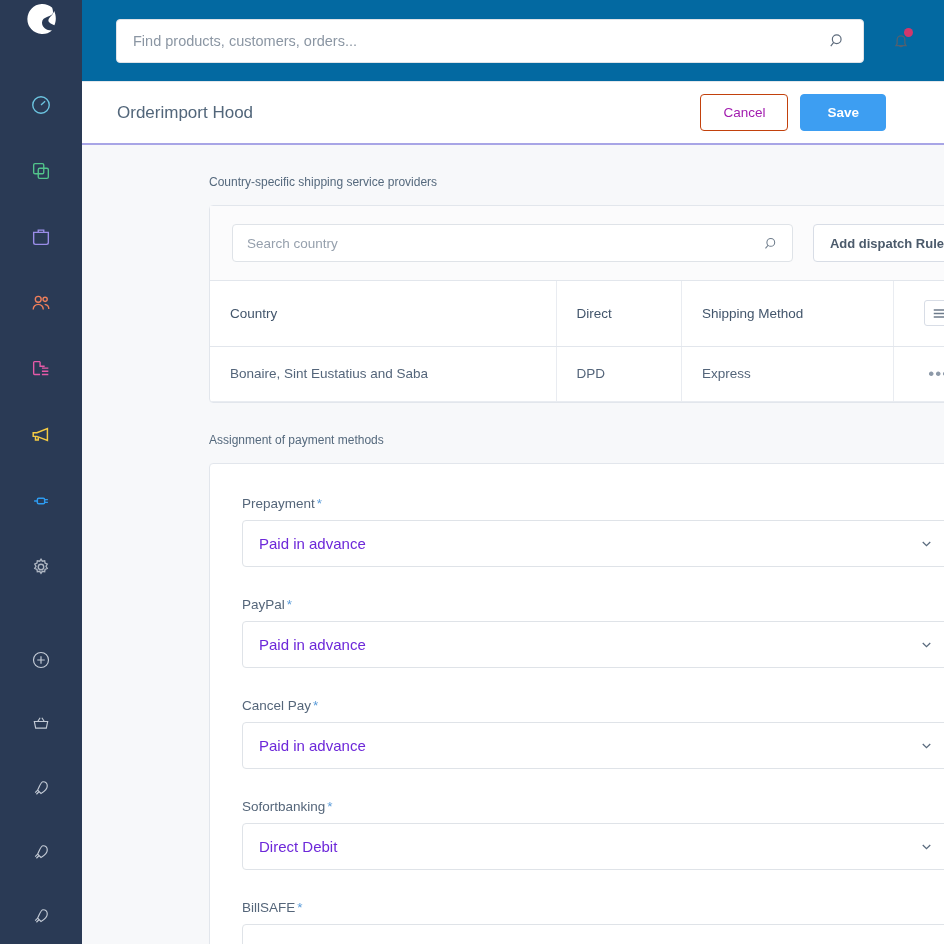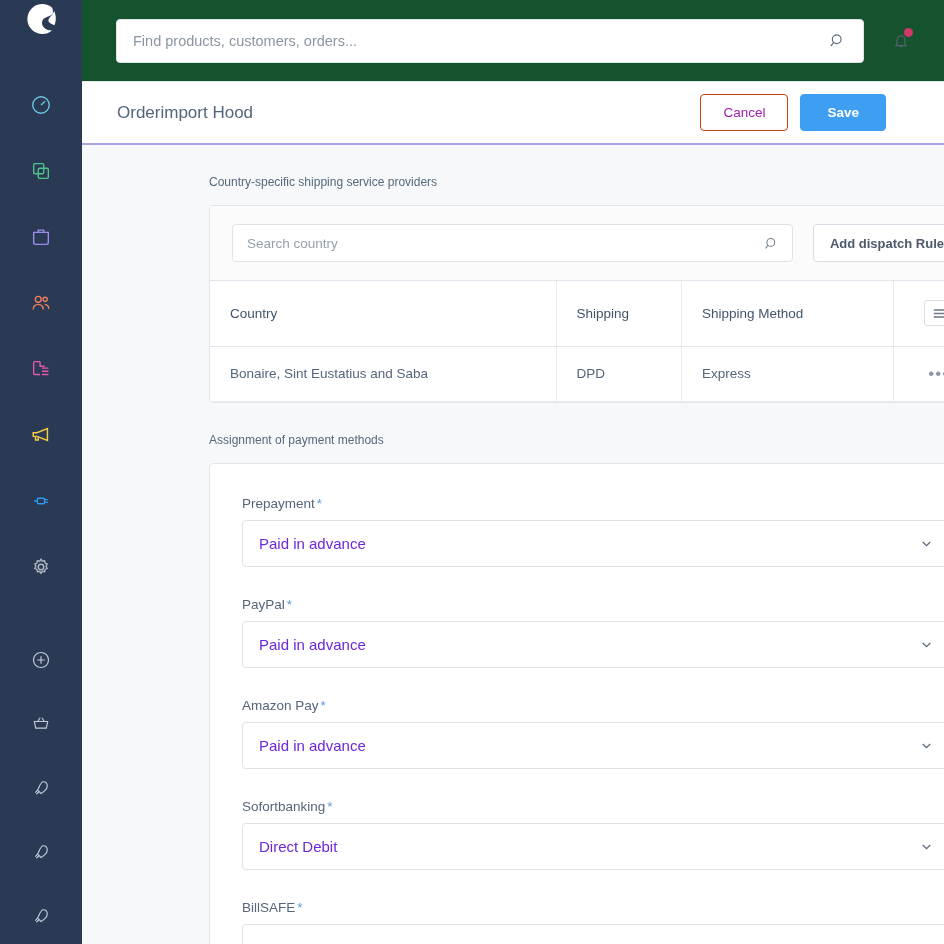--- a/index.html
+++ b/index.html
@@ -47,21 +47,21 @@
   .main {
     flex: 1 1 auto; height: 944px;
     display: flex; flex-direction: column;
     background: #f7f8fa;
     overflow: hidden;
   }
 
   
   .topbar {
     height: 82px; flex: 0 0 82px;
-    background: #14532d;
+    background: #0369a1;
     border-bottom: 1px solid #e4e7ec;
     display: flex; align-items: center;
     padding: 0 24px 0 34px;
     gap: 18px;
   }
   .search-box {
     flex: 1 1 auto; max-width: 770px;
     height: 44px;
     border: 1px solid #dfe3e8; border-radius: 4px;
     background: #fff;
@@ -363,21 +363,21 @@
                 <path d="M7.2 14.5 L3.5 19"></path>
             </svg>
           </div>
           <div class="btn-dispatch">Add dispatch Rule</div>
         </div>
 
         <table>
           <thead>
             <tr>
               <th class="col-country">Country</th>
-              <th class="col-carrier">Shipping</th>
+              <th class="col-carrier">Direct</th>
               <th class="col-method">Shipping Method</th>
               <th class="col-action">
                 <span class="hamburger-btn">
                   <svg width="14" height="11" viewBox="0 0 16 12" stroke="#6d7b8b" stroke-width="1.5">
                     <path d="M2 2 h12 M2 6 h12 M2 10 h12"></path>
                   </svg>
                 </span>
               </th>
             </tr>
           </thead>
@@ -419,21 +419,21 @@
           <div class="select-box">
             <span class="select-value">Paid in advance</span>
             <svg class="chev" width="15" height="15" viewBox="0 0 24 24" fill="none" stroke="#5a6b7e" stroke-width="2">
                 <path d="M6 9.5 L12 15.5 L18 9.5"></path>
               </svg>
           </div>
         </div>
 
         <div class="field">
           <span class="field-label">
-            <span>Amazon Pay</span><span class="req">*</span>
+            <span>Cancel Pay</span><span class="req">*</span>
           </span>
           <div class="select-box">
             <span class="select-value">Paid in advance</span>
             <svg class="chev" width="15" height="15" viewBox="0 0 24 24" fill="none" stroke="#5a6b7e" stroke-width="2">
                 <path d="M6 9.5 L12 15.5 L18 9.5"></path>
               </svg>
           </div>
         </div>
 
         <div class="field">

